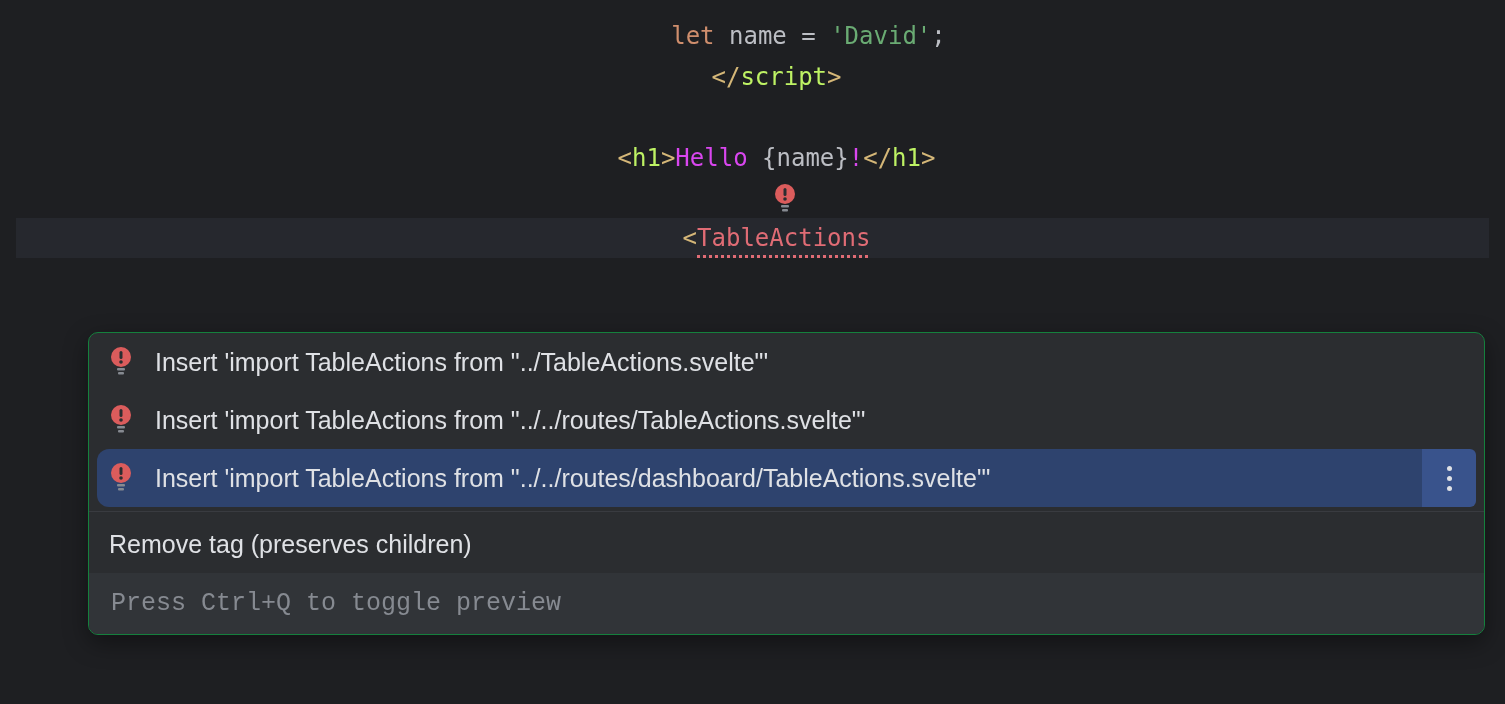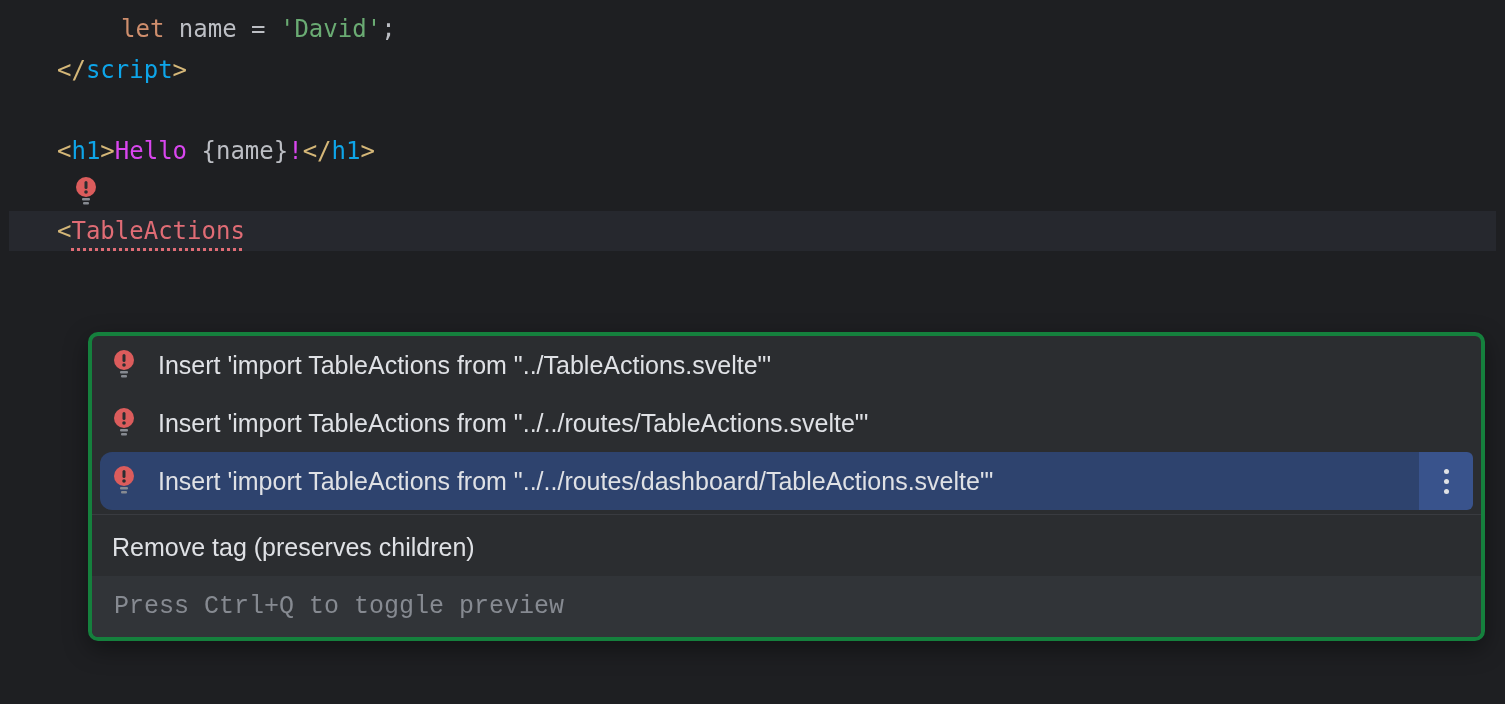--- a/index.html
+++ b/index.html
@@ -11,22 +11,23 @@
       background: #1e1f22;
       font-family: 'Menlo', 'Monaco', 'Consolas', monospace;
       font-size: 24px;
       color: #bcbec4;
       width: 1505px;
       height: 704px;
       overflow: hidden;
       position: relative;
     }
     .editor {
-      padding: 9px;
+      padding: 16px;
       line-height: 1.7;
+      text-align: center;
     }
     .code-line {
       padding-left: 48px;
       white-space: pre;
     }
     .indent {
       padding-left: 112px;
     }
     .keyword {
       color: #cf8e6d;
@@ -37,21 +38,21 @@
     .string {
       color: #6aab73;
     }
     .punct {
       color: #bcbec4;
     }
     .tag-bracket {
       color: #d5b778;
     }
     .tag-name {
-      color: #0ea5e9;
+      color: #bef264;
     }
     .text-content {
       color: #d946ef;
     }
     .expr-brace {
       color: #bcbec4;
     }
     .component-name {
       color: #e06c75;
     }
@@ -80,21 +81,21 @@
       width: 24px;
       height: 30px;
       vertical-align: middle;
     }
     .popup {
       position: absolute;
       top: 332px;
       left: 88px;
       right: 20px;
       background: #2b2d30;
-      border: 4px solid #15803d;
+      border: 1px solid #15803d;
       border-radius: 10px;
       box-shadow: 0 8px 24px rgba(0,0,0,0.4);
       overflow: hidden;
     }
     .popup-item {
       display: flex;
       align-items: center;
       padding: 14px 20px;
       font-family: -apple-system, BlinkMacSystemFont, 'Segoe UI', sans-serif;
       font-size: 25px;

